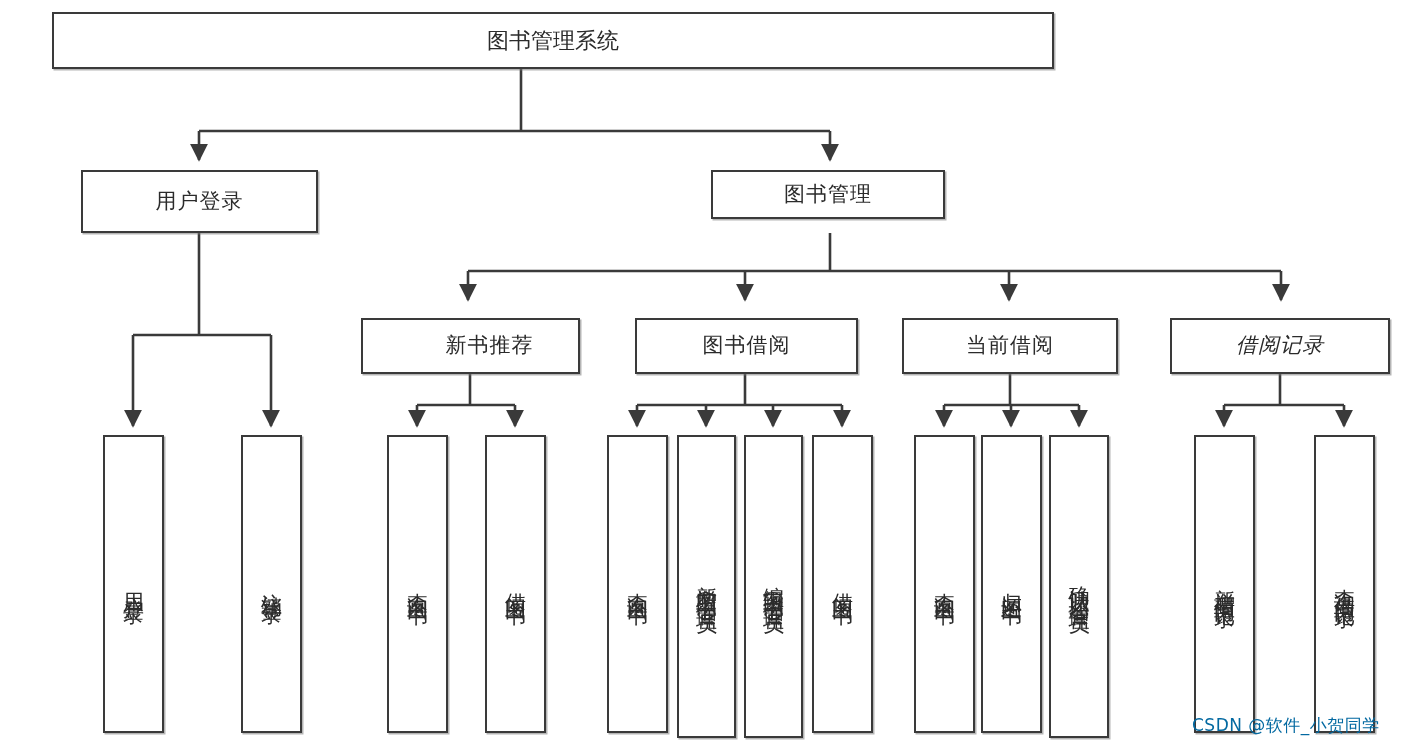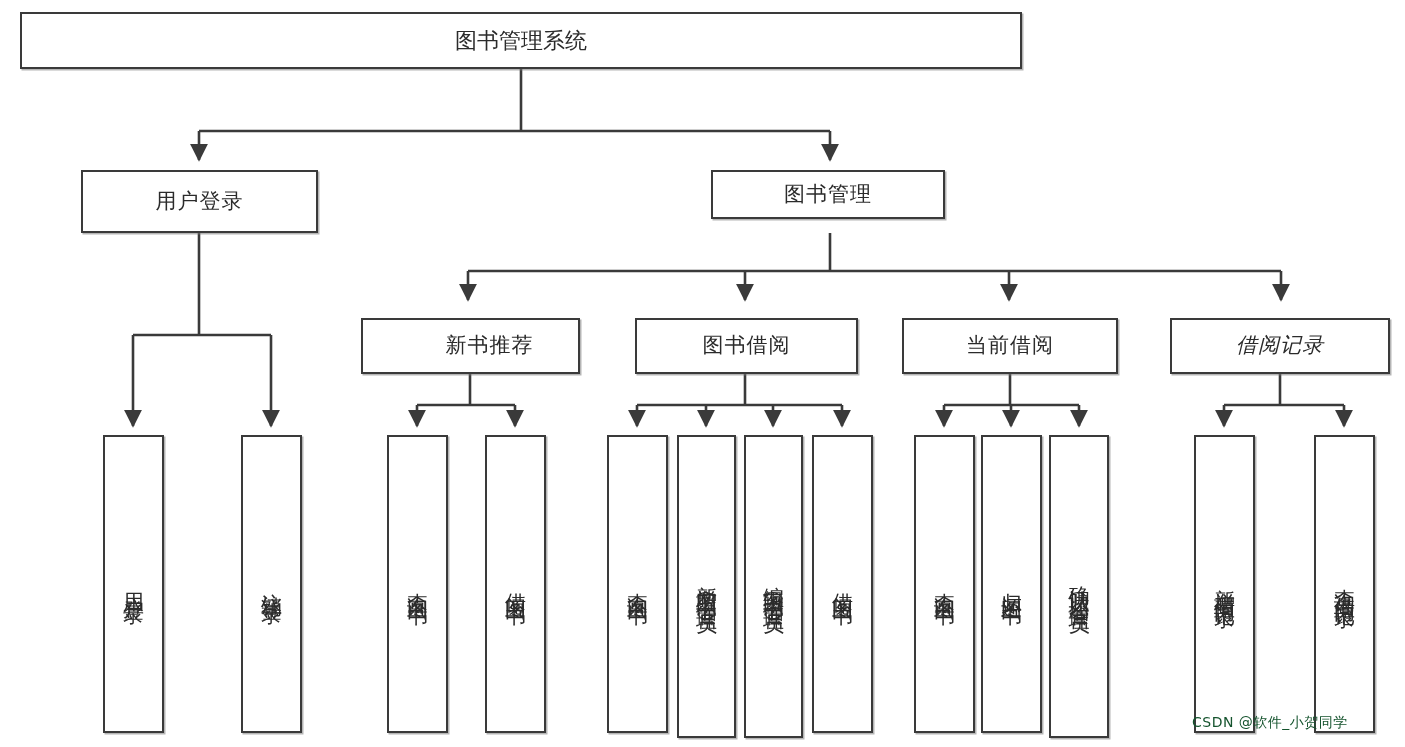--- a/index.html
+++ b/index.html
@@ -36,42 +36,43 @@
     color: #2b2b2b;
     box-shadow: 1.5px 1.5px 0 rgba(120,120,120,0.55);
   }
   .node.h {
     font-size: 21px;
     letter-spacing: 1px;
     line-height: 1.2;
   }
   .node.root {
     font-size: 22px;
+    margin-left: 32px;
   }
   .node.v {
     font-size: 21px;
   }
   .vtext {
     writing-mode: vertical-rl;
     text-orientation: upright;
     letter-spacing: 4px;
     line-height: 1.05;
     white-space: nowrap;
     display: block;
   }
   .htext {
     white-space: nowrap;
     display: block;
   }
   .watermark {
     position: absolute;
     left: 1192px;
     top: 714px;
-    font-size: 14px;
-    color: #14532d;
+    font-size: 17px;
+    color: #0369a1;
     letter-spacing: 0.5px;
     white-space: nowrap;
     user-select: none;
     text-align: center;
   }
 </style>
 </head>
 <body>
 
 <div id="canvas">

